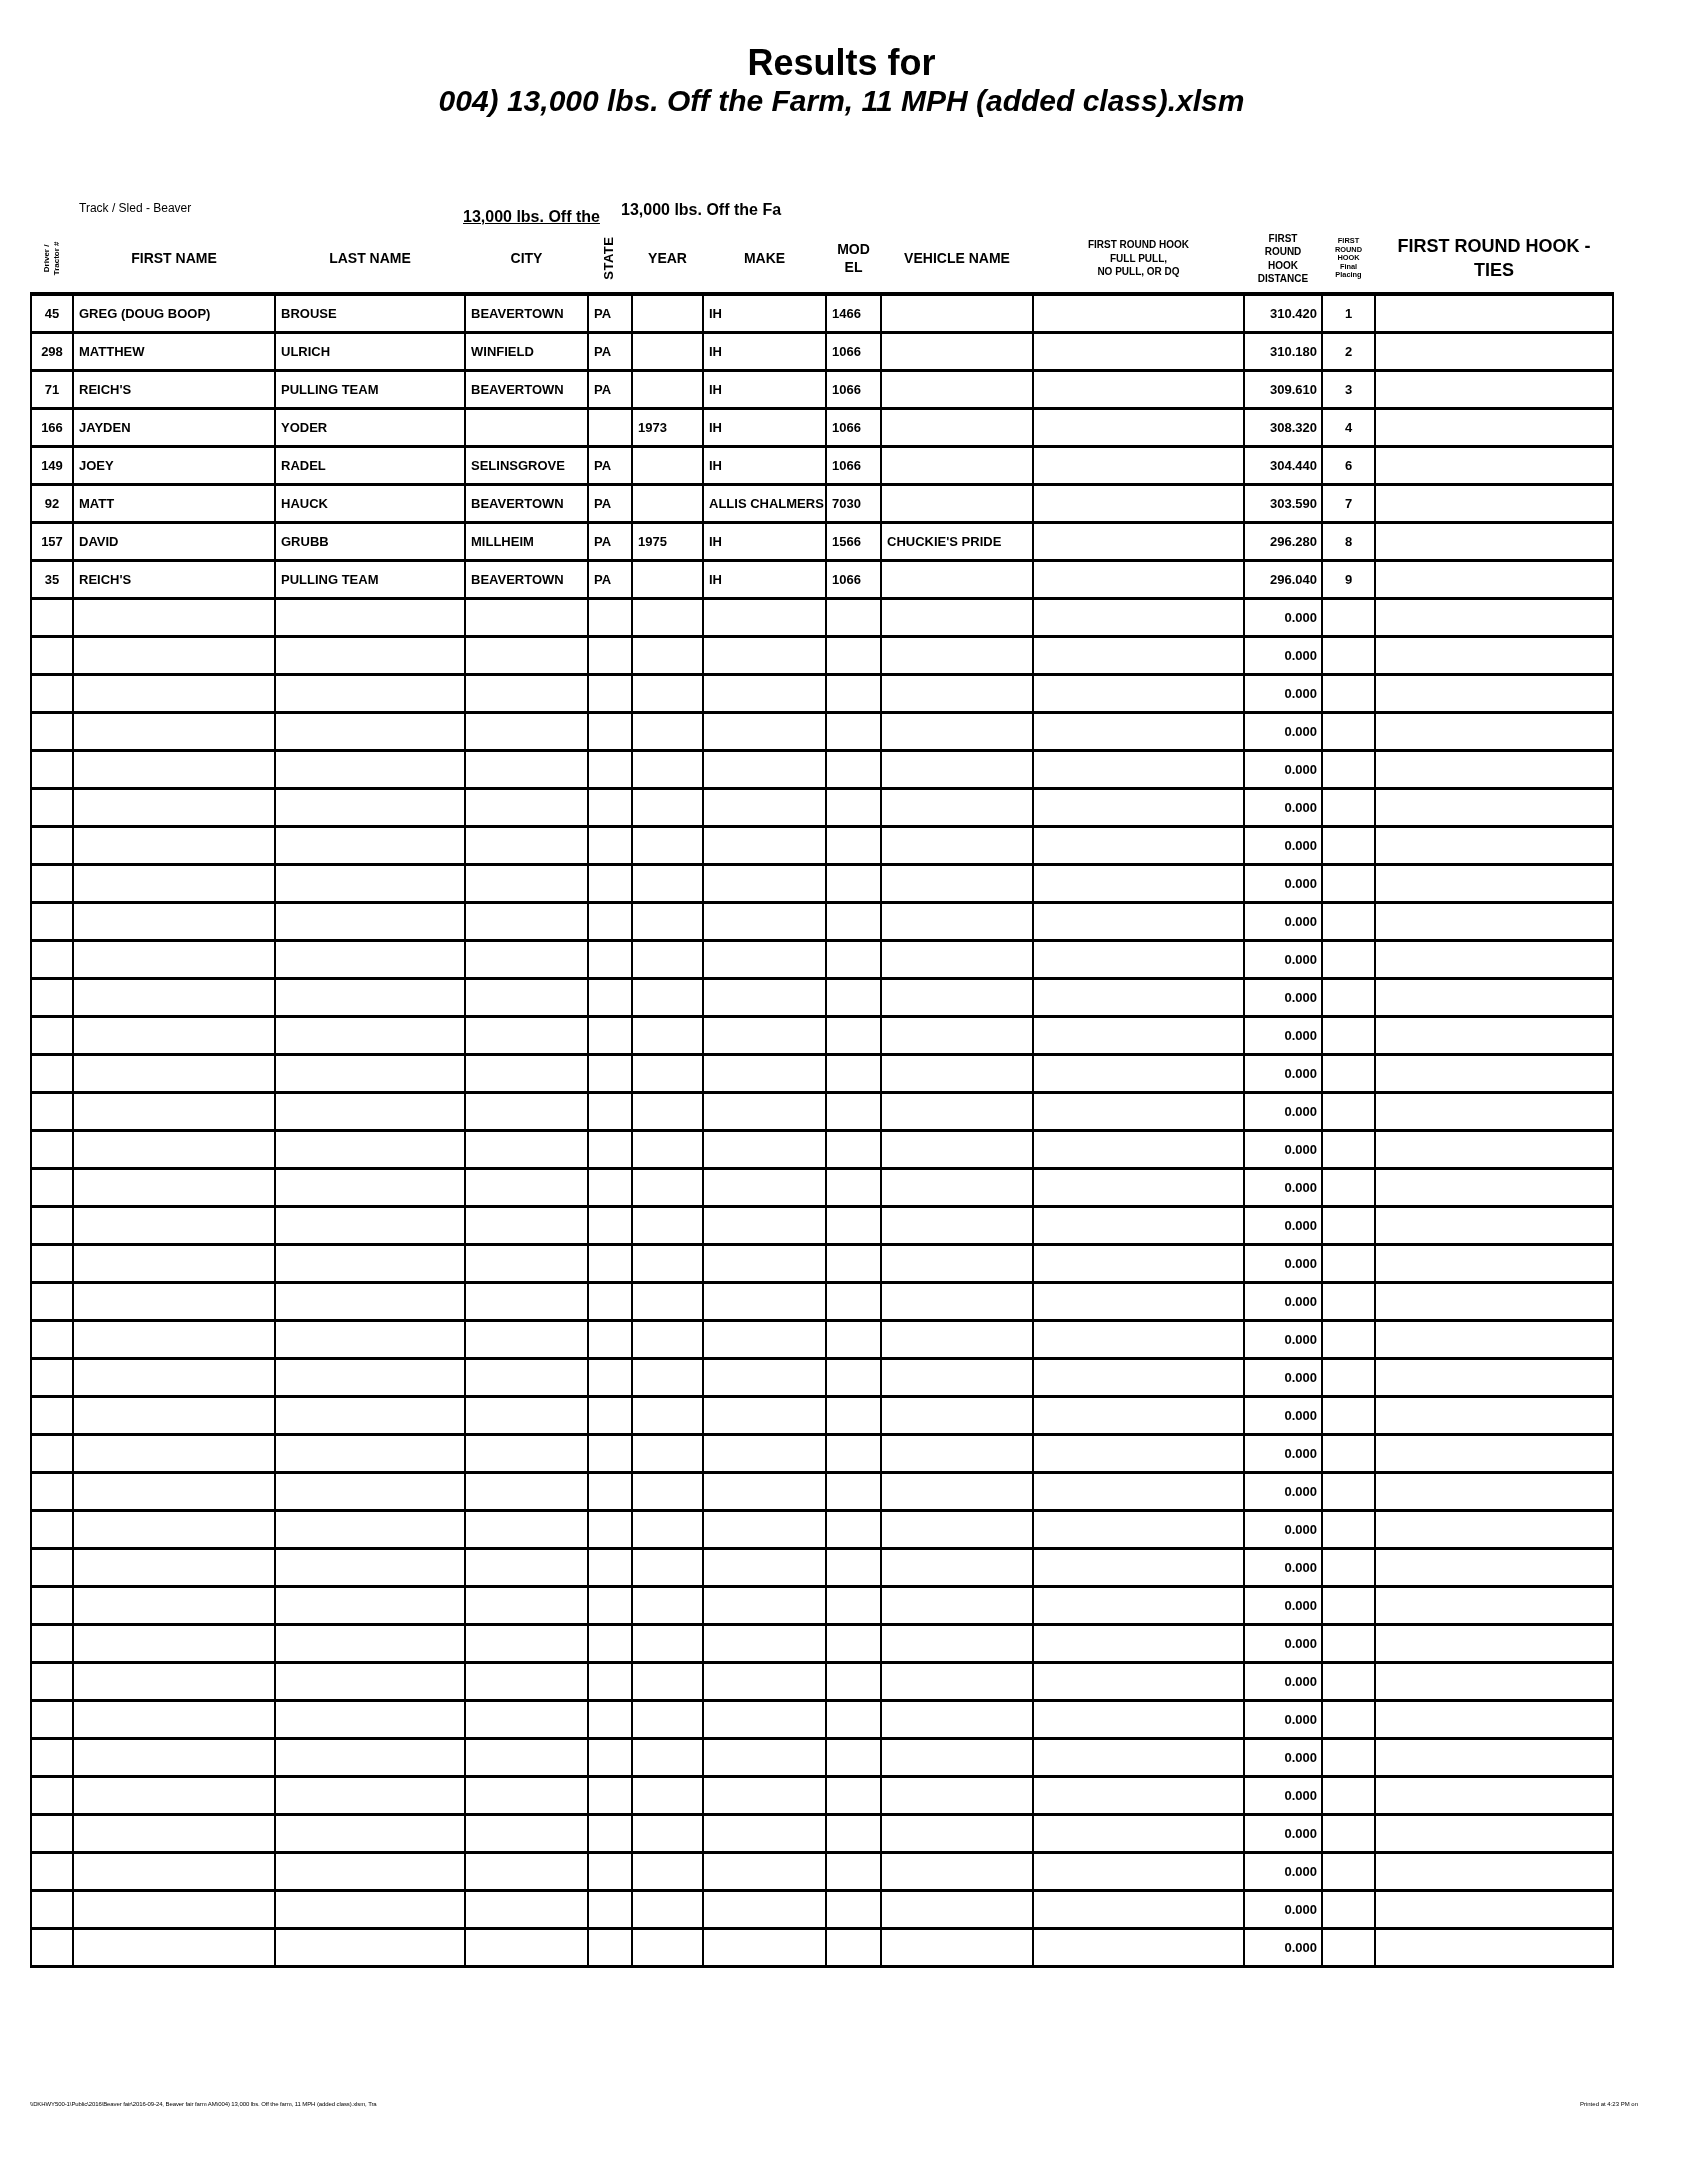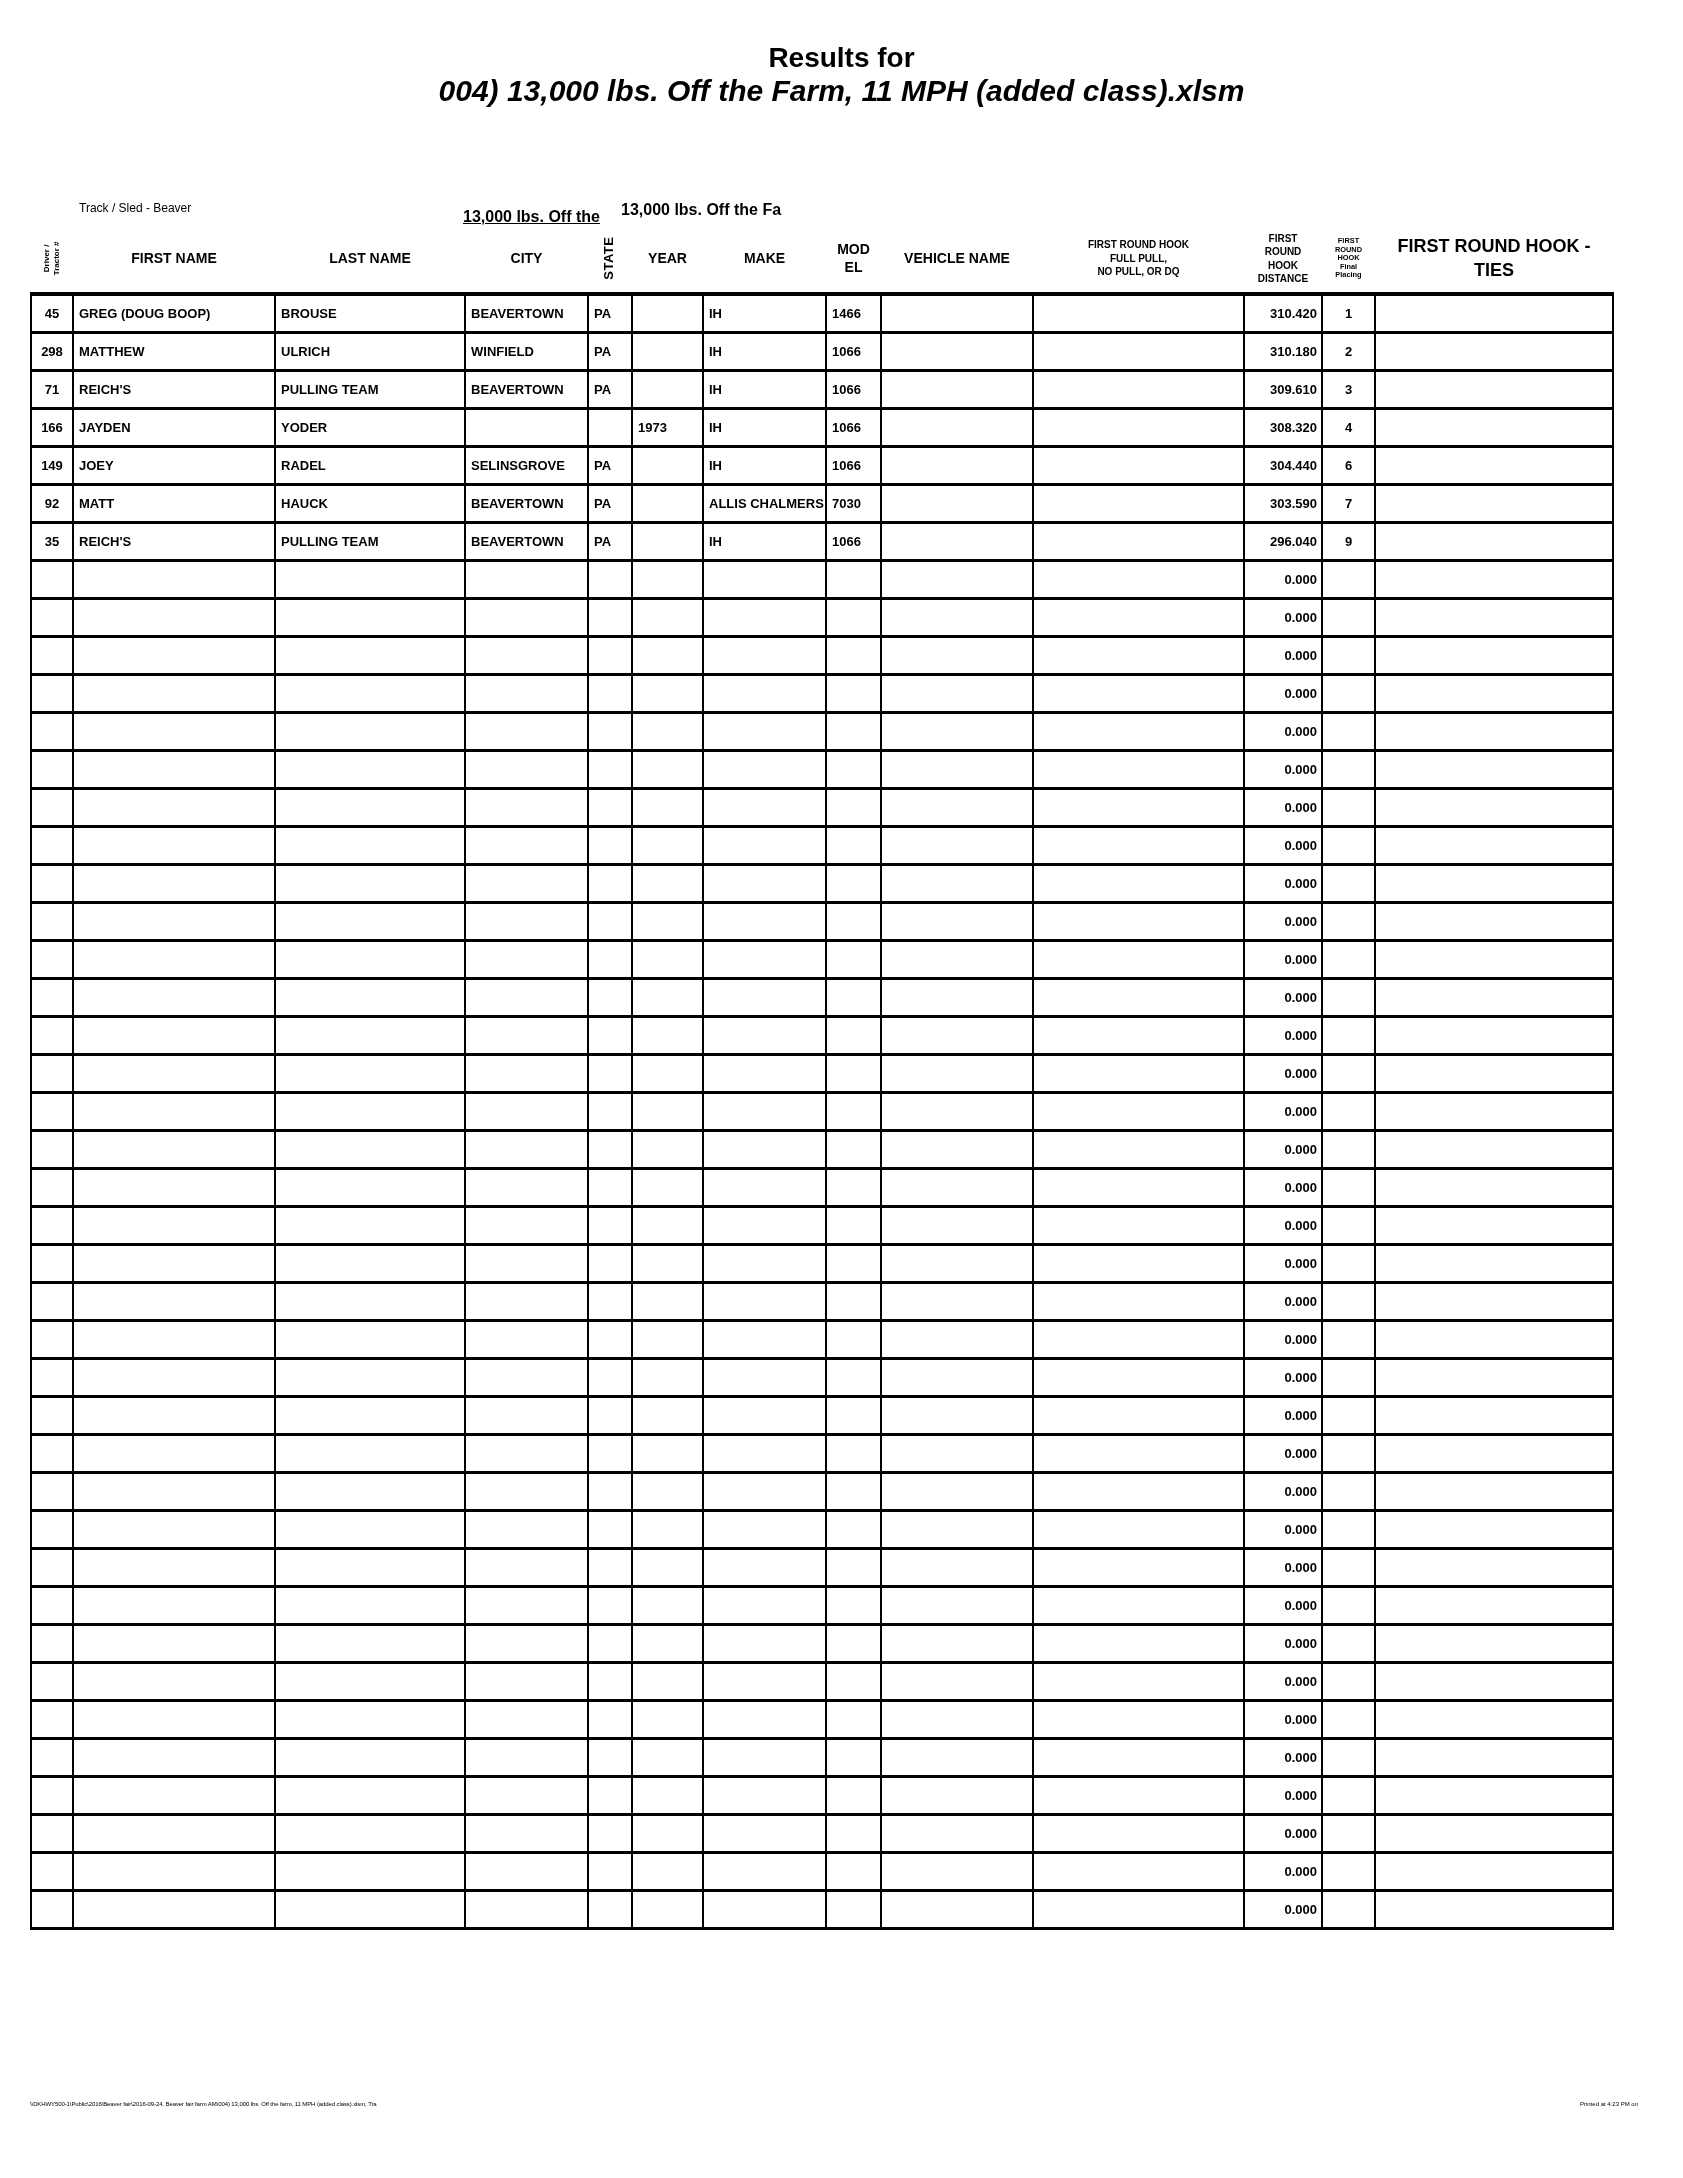--- a/index.html
+++ b/index.html
@@ -2,21 +2,21 @@
 <html><head>
 <meta charset="utf-8">
 <style>
   * { margin:0; padding:0; box-sizing:border-box; }
   html,body { background:#e9e9e9; }
   .page {
     position:relative; width:1683px; height:2178px; background:#ffffff;
     font-family:"Liberation Sans", sans-serif; color:#000; overflow:hidden;
   }
   .title-block { position:absolute; top:42px; left:0; width:1683px; text-align:center; }
-  .title-line1 { font-size:28px; font-weight:bold; }
+  .title-line1 { font-size:36px; font-weight:bold; }
   .title-line2 { font-size:30px; font-weight:bold; margin-top:0;font-style:italic; }
 
   .info-track { position:absolute; left:79px; top:201px; font-size:12px; font-weight:normal; white-space:nowrap; }
   .info-class-left  { position:absolute; left:463px; top:208px; width:165px; font-size:16px; font-weight:bold; white-space:nowrap; overflow:hidden;text-decoration:underline; }
   .info-class-right { position:absolute; left:621px; top:201px; width:194px; font-size:16px; font-weight:bold; white-space:nowrap; overflow:hidden; }
 
   table.results {
     position:absolute; left:30px; top:225px; width:1582px;
     border-collapse:collapse; table-layout:fixed;
   }
@@ -205,20 +205,35 @@
       <td></td>
       <td>ALLIS CHALMERS</td>
       <td>7030</td>
       <td></td>
       <td></td>
       <td class="c-dist">303.590</td>
       <td class="c-place">7</td>
       <td></td>
     </tr>
 
+    <tr>
+      <td class="c-driver">157</td>
+      <td>DAVID</td>
+      <td>GRUBB</td>
+      <td>MILLHEIM</td>
+      <td>PA</td>
+      <td>1975</td>
+      <td>IH</td>
+      <td>1566</td>
+      <td>CHUCKIE'S PRIDE</td>
+      <td></td>
+      <td class="c-dist">296.280</td>
+      <td class="c-place">8</td>
+      <td></td>
+    </tr>
 
     <tr>
       <td class="c-driver">35</td>
       <td>REICH'S</td>
       <td>PULLING TEAM</td>
       <td>BEAVERTOWN</td>
       <td>PA</td>
       <td></td>
       <td>IH</td>
       <td>1066</td>

